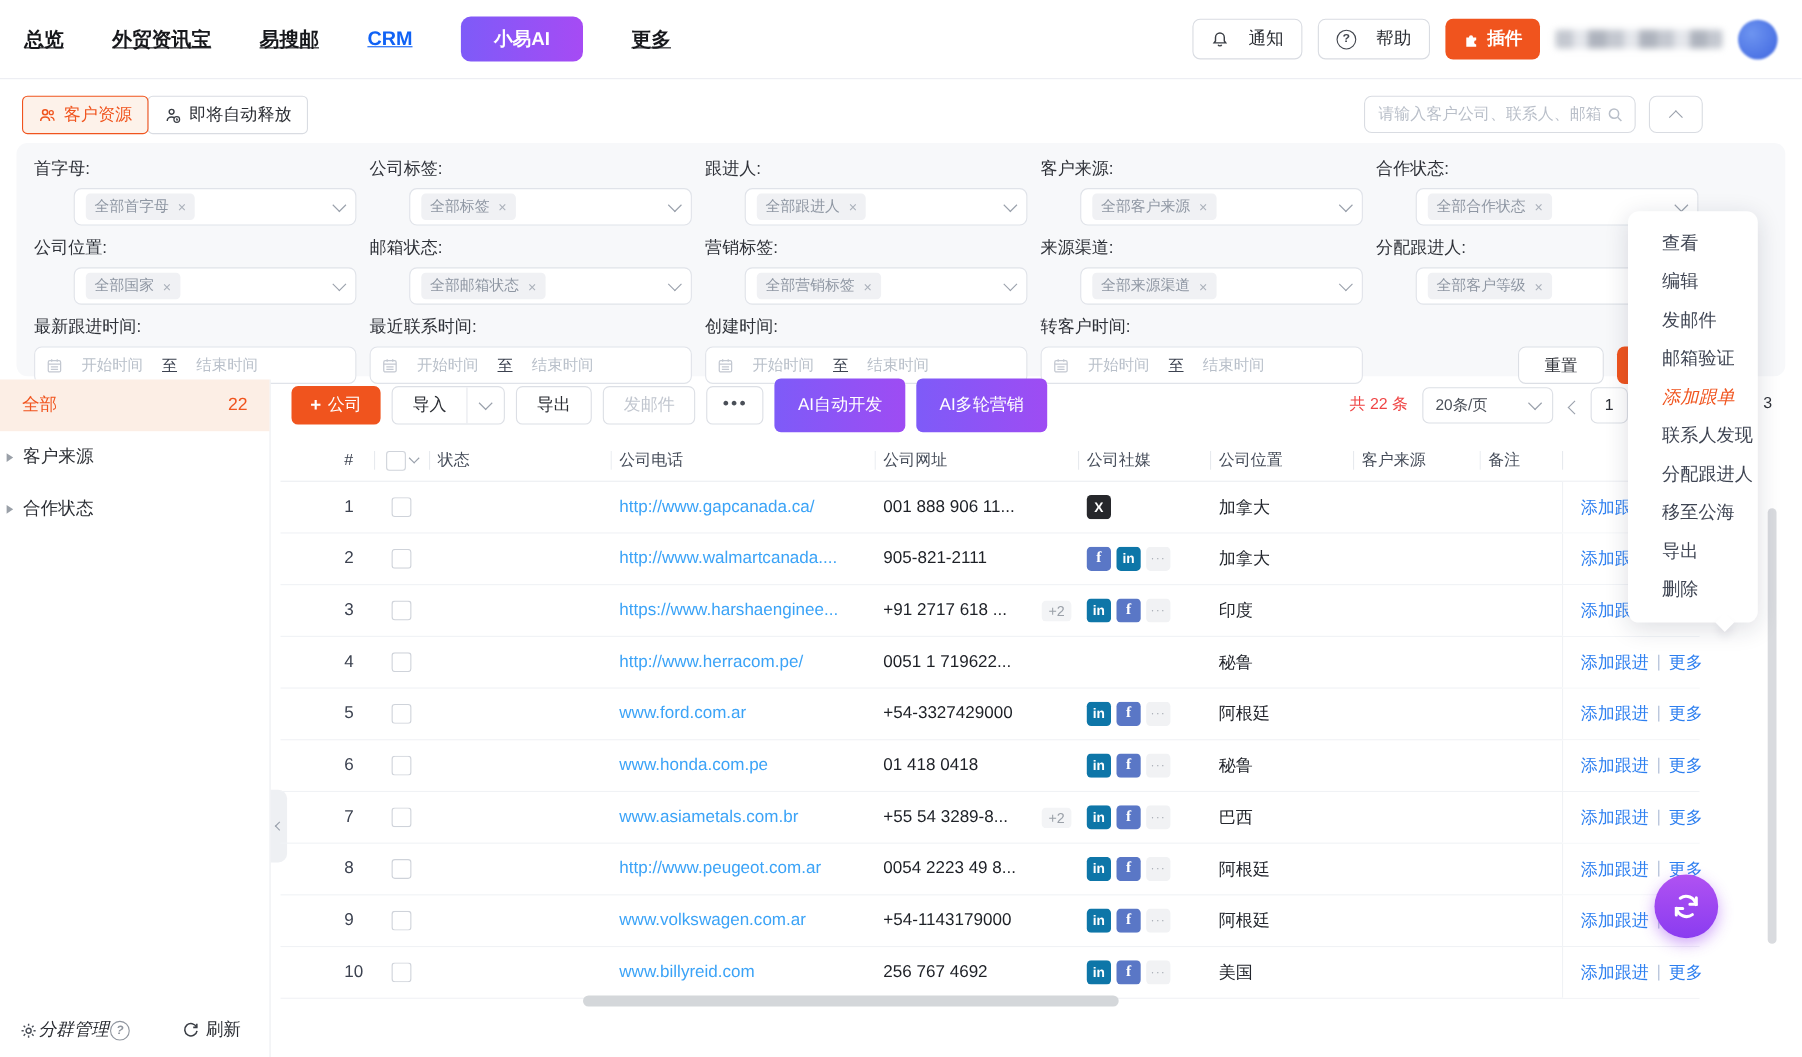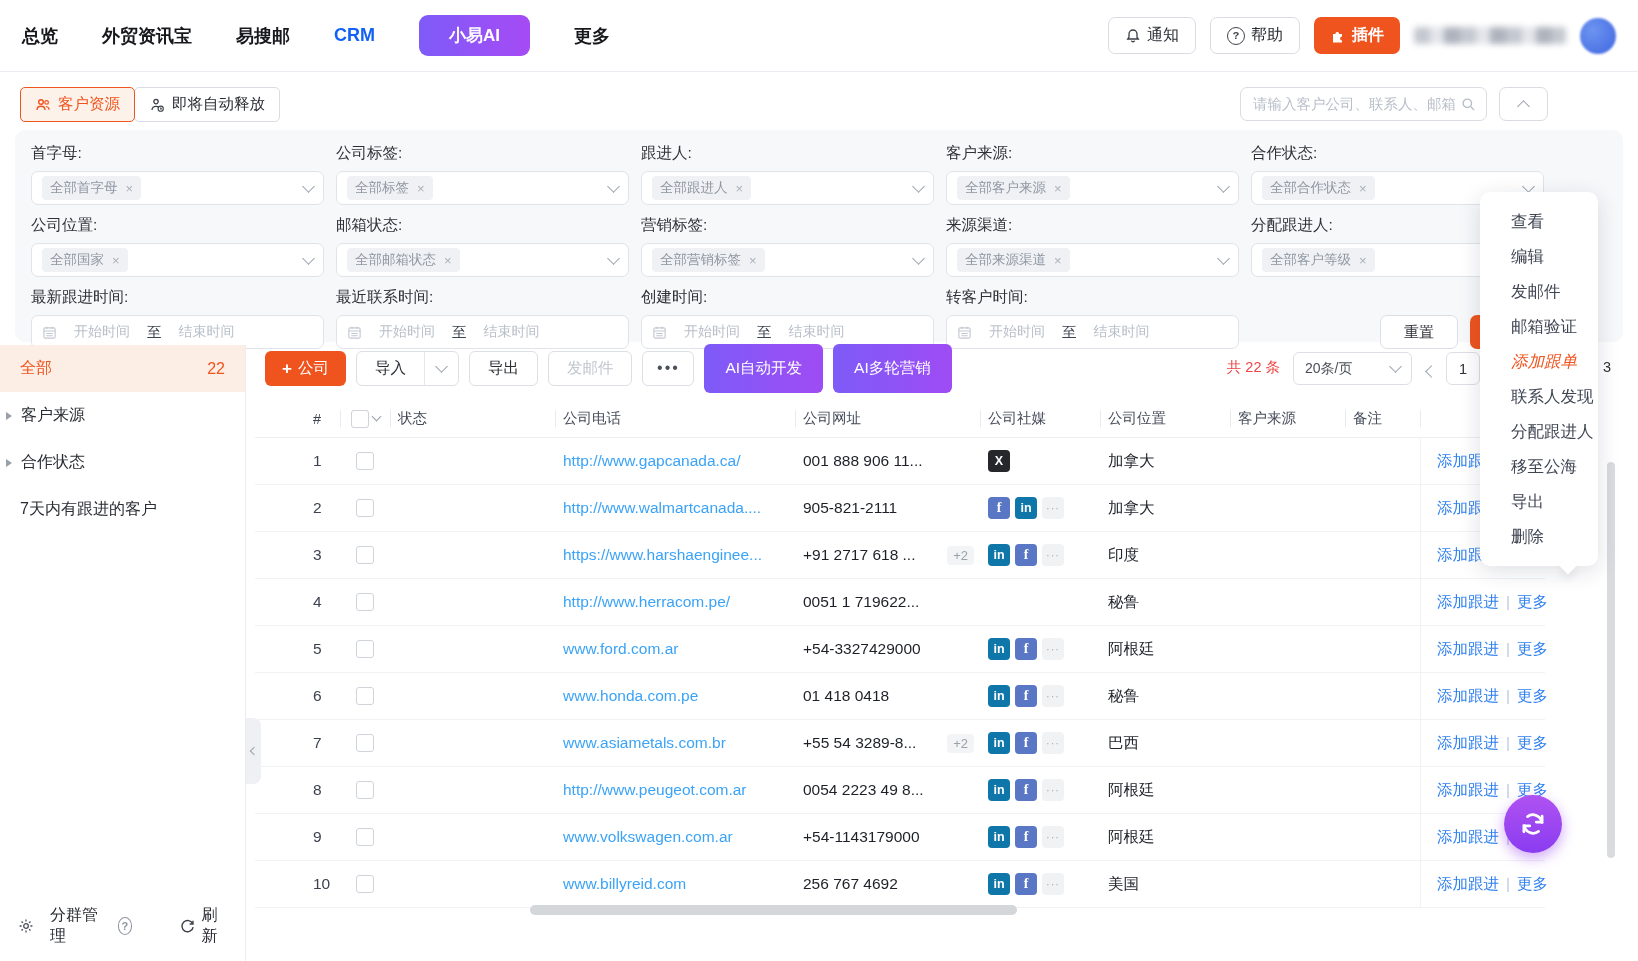--- a/index.html
+++ b/index.html
@@ -2,26 +2,26 @@
 <html><head>
 <meta charset="utf-8">
 <style>
   html,body{margin:0;padding:0;}
   body{width:1638px;height:961px;position:relative;overflow:hidden;background:#fff;
        font-family:"Liberation Sans","DejaVu Sans",sans-serif;color:#23262d;}
   
   .topnav{position:absolute;left:0;top:0;width:1638px;height:72px;display:flex;align-items:center;
           padding:0 22px;box-sizing:border-box;border-bottom:1px solid #ebedf2;background:#fff;}
   .nav-left{display:flex;align-items:center;gap:44px;}
-  .nav-item{font-size:18px;font-weight:bold;color:#17181c;cursor:pointer;white-space:nowrap;}
+  .nav-item{font-size:18px;font-weight:bold;color:#17181c;cursor:pointer;white-space:nowrap;text-decoration:underline;}
   .nav-item.crm{color:#1062f5;}
   .nav-pill{background:linear-gradient(90deg,#7e5bf8,#a64bf4);color:#fff;font-size:17px;font-weight:bold;
             padding:9px 30px;border-radius:9px;cursor:pointer;}
   .nav-right{margin-left:auto;display:flex;align-items:center;gap:14px;}
-  .ghost-btn{display:flex;align-items:center;gap:6px;border:1px solid #d9dce2;background:#fff;border-radius:7px;
+  .ghost-btn{display:flex;align-items:center;gap:18px;border:1px solid #d9dce2;background:#fff;border-radius:7px;
              height:37px;padding:0 16px;font-size:16px;color:#2a2d33;cursor:pointer;font-family:Liberation Mono, monospace;}
   .orange-btn{display:flex;align-items:center;gap:7px;border:none;background:#f0541e;border-radius:7px;
               height:37px;padding:0 16px;font-size:16px;color:#fff;cursor:pointer;font-family:inherit;font-weight:bold;}
   .blur-name{width:152px;height:17px;border-radius:3px;filter:blur(3px);
              background:repeating-linear-gradient(90deg,#c4c8d0 0 16px,#e4e6eb 16px 30px,#aeb3bd 30px 46px);}
   .avatar{width:36px;height:36px;border-radius:50%;background:radial-gradient(circle at 35% 35%,#6d94f0,#3f66e0);filter:blur(1.2px);}
   .qmark{display:inline-flex;width:16px;height:16px;border:1.3px solid #41454d;border-radius:50%;
          align-items:center;justify-content:center;font-size:11px;color:#41454d;font-weight:bold;}
   
   .tabrow{position:absolute;left:20px;top:87px;display:flex;}
@@ -38,21 +38,21 @@
   .chv{width:8px;height:8px;border-right:1.6px solid #9aa1ac;border-bottom:1.6px solid #9aa1ac;display:inline-block;}
   .chv.down{transform:rotate(45deg);margin-top:-4px;}
   .chv.up{transform:rotate(-135deg);margin-top:4px;}
   .chv.left{transform:rotate(135deg);}
   
   .fpanel{position:absolute;left:15px;top:130px;width:1608px;height:212px;background:#f7f8fa;border-radius:10px;box-sizing:border-box;
           padding:13px 16px;}
   .fgrid{display:grid;grid-template-columns:repeat(5,293px);column-gap:12px;row-gap:10px;}
   .flabel{font-size:15.5px;color:#2e3138;margin-bottom:7px;}
   .sel{height:34px;background:#fff;border:1px solid #e0e3e9;border-radius:7px;display:flex;align-items:center;
-       padding:0 10px;box-sizing:border-box;cursor:pointer;}
+       padding:0 10px;box-sizing:border-box;cursor:pointer;margin-left:36px;}
   .tagchip{display:flex;align-items:center;gap:8px;background:#f0f1f4;border-radius:4px;padding:3px 8px;
            font-size:13.5px;color:#8f97a3;}
   .tagchip .x{color:#aab0ba;font-size:13px;line-height:1;cursor:pointer;}
   .sel .chv{margin-left:auto;}
   .datebox{height:34px;background:#fff;border:1px solid #e0e3e9;border-radius:7px;display:flex;align-items:center;
            padding:0 10px;box-sizing:border-box;gap:6px;cursor:pointer;}
   .dph{font-size:14px;color:#b9c0ca;width:78px;text-align:center;}
   .dto{font-size:14.5px;color:#3c4250;}
   .fbtns{display:flex;justify-content:flex-end;align-items:flex-end;gap:12px;height:100%;padding-bottom:1px;}
   .btn-reset{width:78px;height:34px;background:#fff;border:1px solid #dcdfe5;border-radius:7px;font-size:15px;color:#2e3138;
@@ -61,21 +61,21 @@
              cursor:pointer;font-family:inherit;}
   
   .sidebar{position:absolute;left:0;top:345px;width:246px;height:616px;border-right:1px solid #ecedf1;background:#fff;box-sizing:border-box;}
   .side-item{display:flex;align-items:center;height:47px;padding:0 20px;font-size:16px;color:#2a2d33;cursor:pointer;}
   .side-item.active{background:#fceee5;color:#f0541e;}
   .side-item .count{margin-left:auto;font-size:16px;}
   .side-item .caret{width:0;height:0;border-left:6px solid #9aa0a8;border-top:4.5px solid transparent;
                     border-bottom:4.5px solid transparent;margin-right:9px;margin-left:-14px;}
   .side-foot{position:absolute;left:0;bottom:14px;width:100%;display:flex;align-items:center;padding:0 18px;box-sizing:border-box;
              font-size:16px;color:#2a2d33;gap:6px;}
-  .side-foot .grp{display:flex;align-items:center;gap:16px;cursor:pointer;}
+  .side-foot .grp{display:flex;align-items:center;gap:1px;cursor:pointer;font-style:italic;}
   .side-foot .rfr{display:flex;align-items:center;gap:6px;cursor:pointer;margin-left:42px;}
   .handle{position:absolute;left:246px;top:718px;width:15px;height:66px;background:#eef0f3;border-radius:0 8px 8px 0;
           display:flex;align-items:center;justify-content:center;color:#b9bec8;font-size:12px;cursor:pointer;}
   
   .toolbar{position:absolute;left:255px;top:350px;width:1383px;height:36px;display:flex;align-items:center;gap:10px;}
   .tb-orange{display:flex;align-items:center;gap:6px;background:#f0541e;color:#fff;border:none;border-radius:6px;height:35px;
              padding:0 17px;font-size:15.5px;cursor:pointer;font-family:inherit;margin-left:10px;}
   .tb-plus{font-size:17px;font-weight:bold;line-height:1;}
   .tb-split{display:flex;align-items:stretch;border:1px solid #dcdfe5;border-radius:6px;height:35px;box-sizing:border-box;background:#fff;overflow:hidden;}
   .tb-split .lbl{display:flex;align-items:center;padding:0 18px;font-size:15.5px;color:#2a2d33;cursor:pointer;}
@@ -383,23 +383,20 @@
         <div class="count">22</div>
       </div>
       <div class="side-item">
         <div class="caret"></div>
         <div style="display: inline;">客户来源</div>
       </div>
       <div class="side-item">
         <div class="caret"></div>
         <div style="display: inline;">合作状态</div>
       </div>
-      <div class="side-item">
-        <div style="display: inline;">7天内有跟进的客户</div>
-      </div>
     </div>
   <div class="side-foot">
     <span class="grp">
       <span>
           <svg width="16" height="16" viewBox="0 0 16 16" stroke="#4a4f58" stroke-width="1.3" fill="none">
             <circle cx="8" cy="8" r="2.3"></circle>
             <path d="M8 1.6v2M8 12.4v2M1.6 8h2M12.4 8h2M3.5 3.5l1.4 1.4M11.1 11.1l1.4 1.4M12.5 3.5l-1.4 1.4M4.9 11.1l-1.4 1.4"></path>
           </svg>
         </span>
       <span>分群管理</span>

